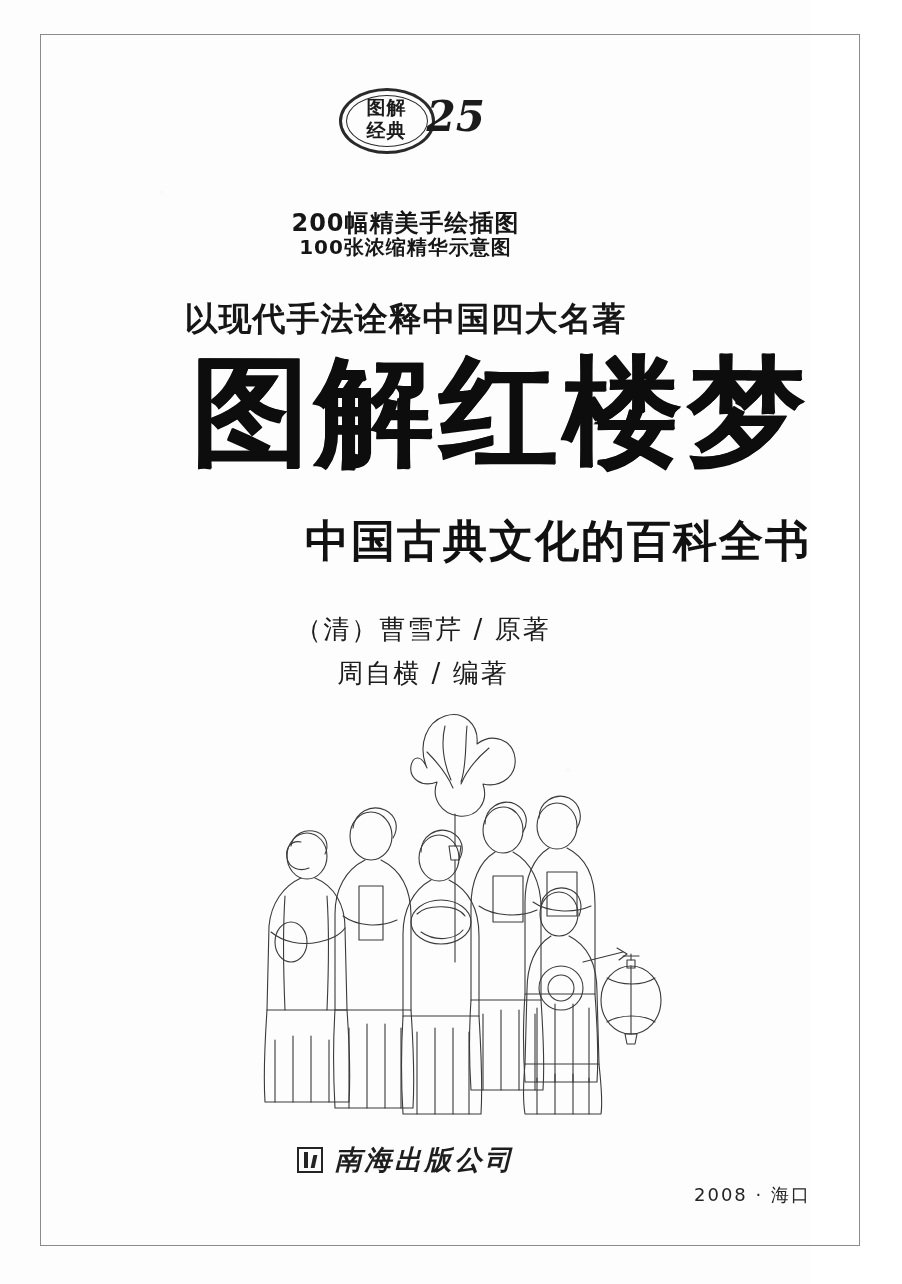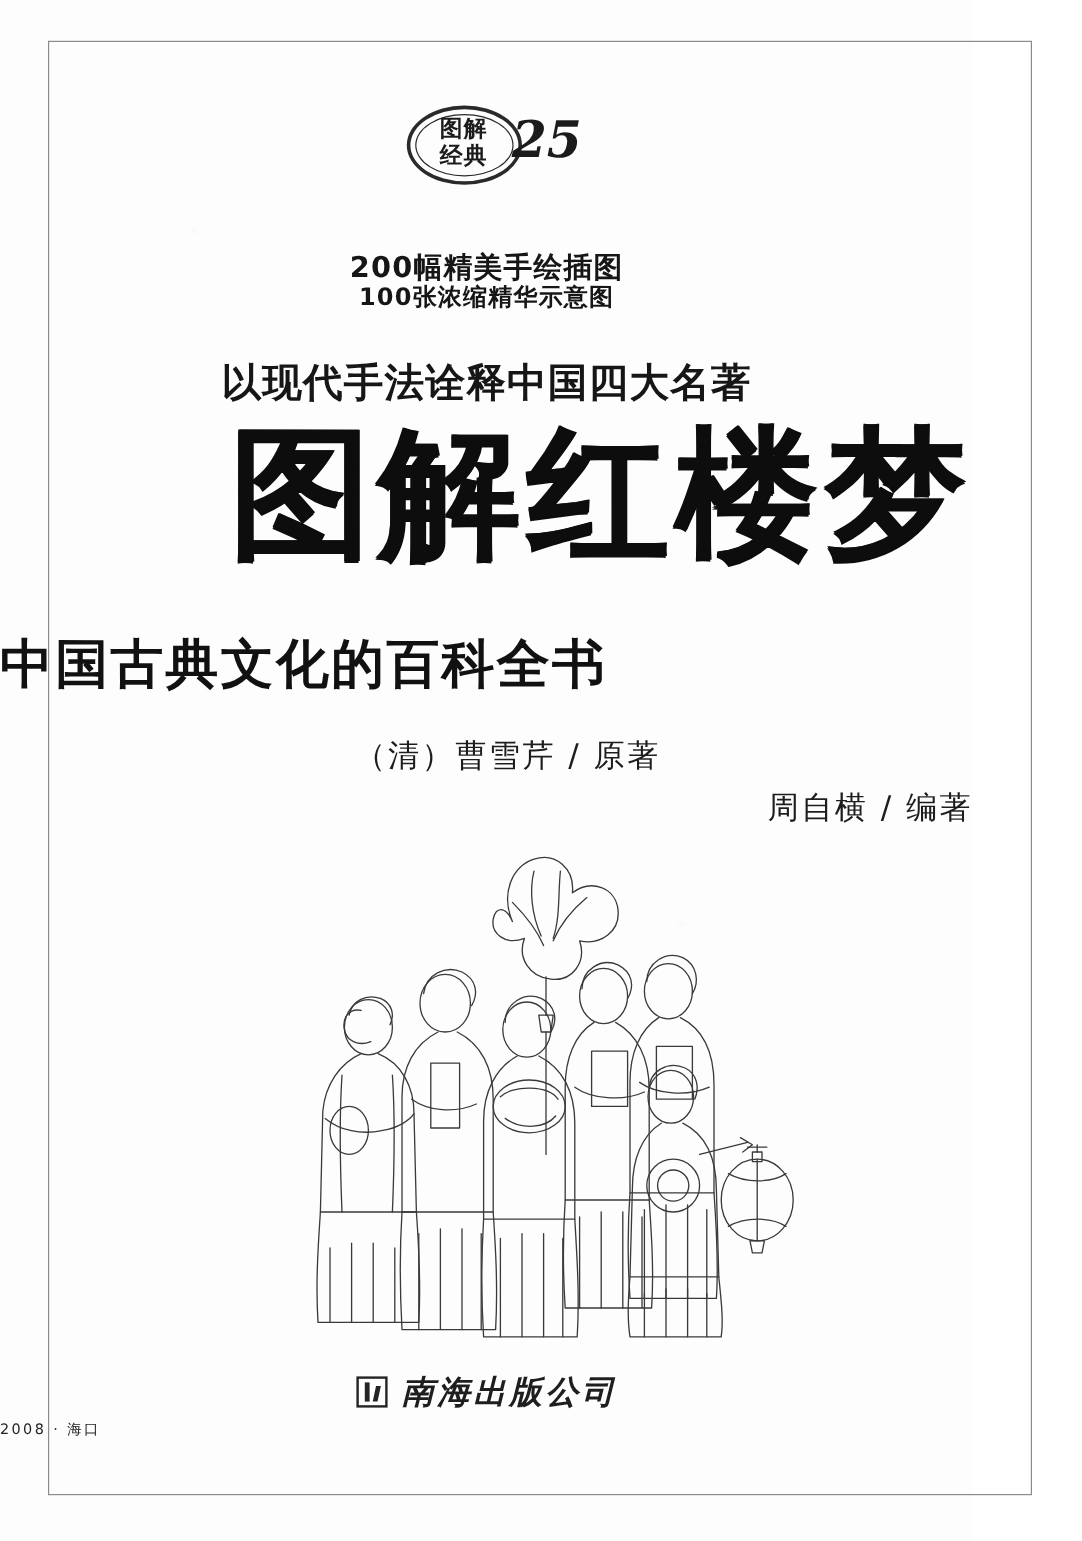--- a/index.html
+++ b/index.html
@@ -132,43 +132,43 @@
     letter-spacing: 6px;
     color: #0d0d0d;
     text-shadow: 1px 0 0 #0d0d0d, 0 1px 0 #0d0d0d;
   }
 
   
   .subtitle {
     position: absolute;
     left: 0;
     right: 0;
-    top: 524px;
-    text-align: left;
+    top: 512px;
+    text-align: right;
     font-family: Liberation Serif, serif;
     font-weight: bold;
     font-size: 44px;
     letter-spacing: 2px;
     color: #111111;
   }
 
   
   .author-line {
     position: absolute;
     left: 0;
     right: 0;
     text-align: center;
     font-family: "DejaVu Sans", "Liberation Sans", sans-serif;
     font-size: 26px;
     letter-spacing: 2px;
     color: #1d1d1d;
     padding-left: 35px;
   }
   .author-1 { top: 612px; }
-  .author-2 { top: 656px; text-align: right; }
+  .author-2 { top: 656px; }
 
   
   .illustration {
     position: absolute;
     left: 231px;
     top: 710px;
     width: 440px;
     height: 410px;
   }
   .illustration svg { display: block; }
@@ -216,23 +216,23 @@
     font-style: italic;
     font-size: 27px;
     letter-spacing: 3px;
     color: #1e1e1e;
   }
   .pub-year {
     position: absolute;
     left: 0;
     right: 0;
     top: 1183px;
-    text-align: left;
-    font-family: "DejaVu Sans", "Liberation Sans", sans-serif;
-    font-size: 12px;
+    text-align: right;
+    font-family: "DejaVu Sans", "Liberation Sans", sans-serif;
+    font-size: 18px;
     letter-spacing: 2px;
     color: #242424;
   }
 </style>
 </head>
 <body>
 
 <div class="page">
 
   <div class="frame"></div>

